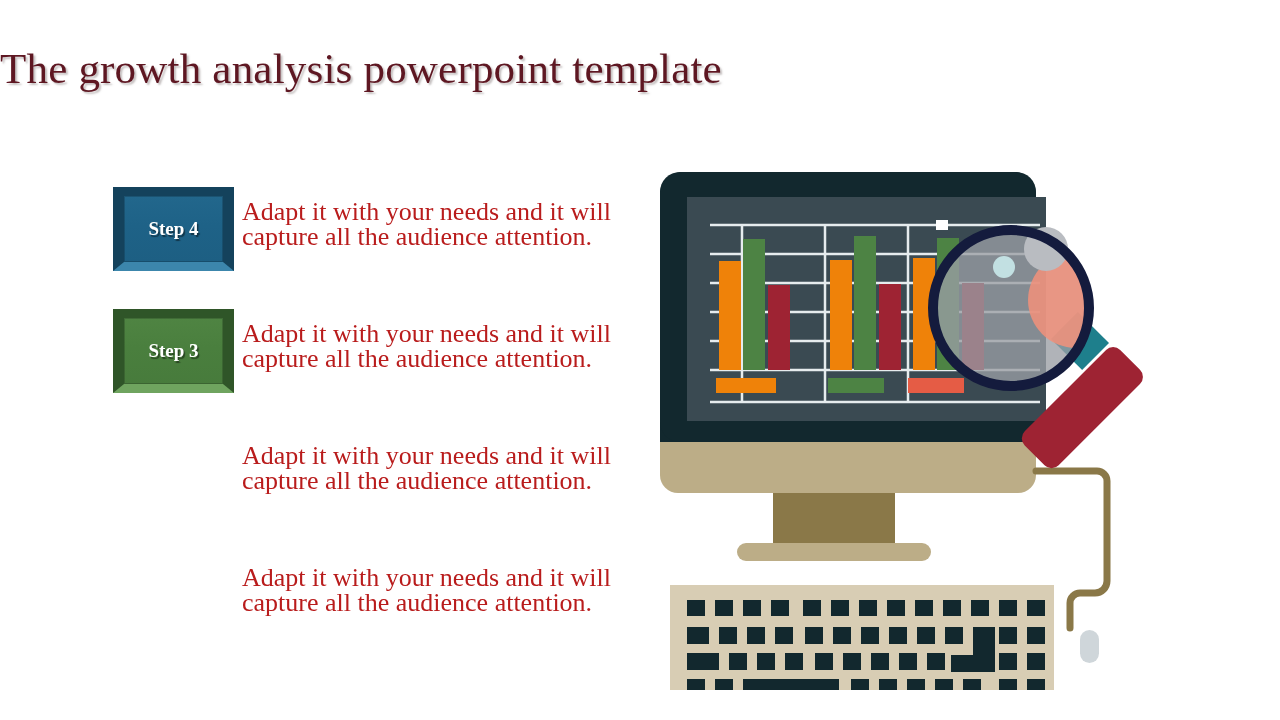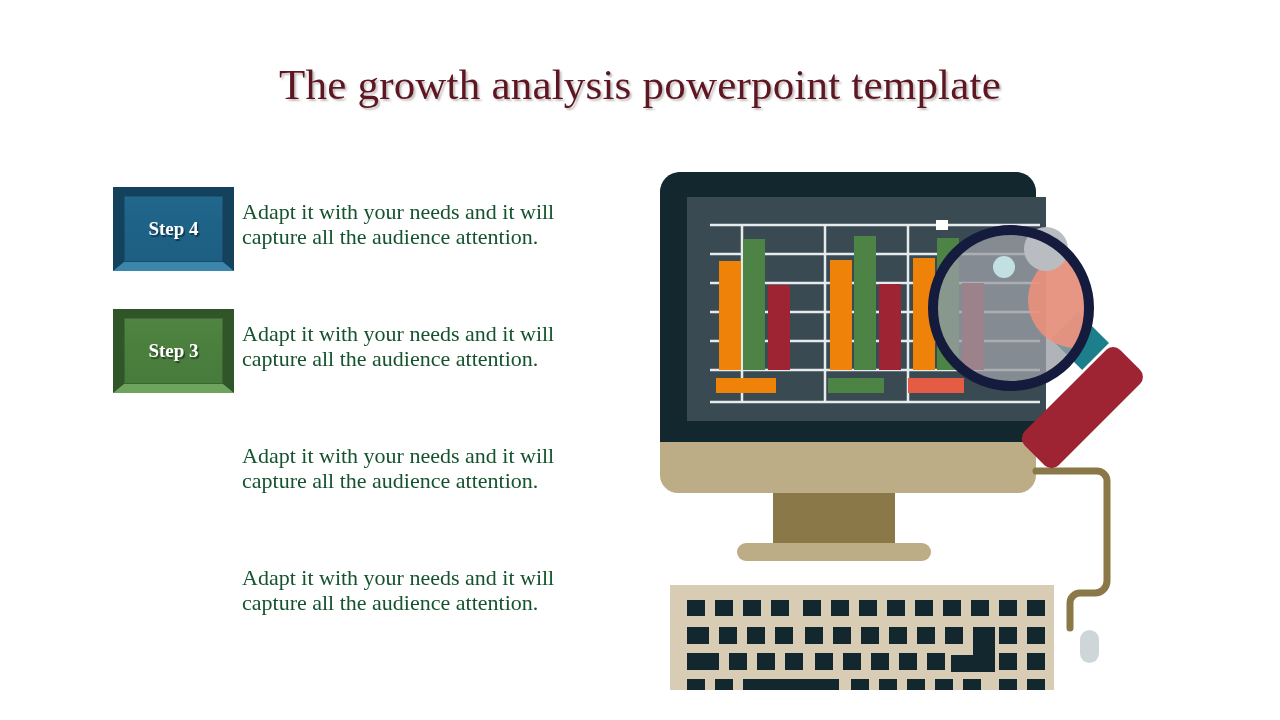--- a/index.html
+++ b/index.html
@@ -5,21 +5,21 @@
   html,body{margin:0;padding:0;}
   body{
     width:1280px;height:720px;overflow:hidden;background:#ffffff;
     font-family:"Liberation Serif", serif;
     position:relative;
   }
   #stage{position:relative;width:1280px;height:720px;}
 
   
   .title{
-    position:absolute;left:0;top:60px;width:1280px;text-align:center;
+    position:absolute;left:0;top:44px;width:1280px;text-align:left;
     font-family:"Liberation Serif", serif;
     font-size:43px;font-weight:400;letter-spacing:.2px;
     color:#5E1722;
     text-shadow:2px 2px 2px rgba(150,140,140,.55);
     white-space:nowrap;
   }
 
   
   .steps{position:absolute;left:0;top:0;width:620px;height:720px;}
   .step-row{position:absolute;left:105px;width:520px;height:88px;}
@@ -29,21 +29,21 @@
     display:flex;align-items:center;justify-content:center;
     font-family:"Liberation Serif", serif;
     font-weight:bold;font-size:19px;color:#ffffff;
     text-shadow:1.5px 1.5px 1px rgba(0,0,0,.45);
     border-style:solid;border-width:9px 11px 9px 11px;
     position:absolute;
   }
   .step-desc{
     position:absolute;left:137px;top:12px;width:380px;
     font-family:"Liberation Serif", serif;
-    font-size:22px;line-height:25px;color:#14532d;
+    font-size:26px;line-height:25px;color:#b91c1c;
   }
 
   
   .illus{position:absolute;left:640px;top:150px;width:600px;height:540px;}
   .illus svg{display:block;}
 </style>
 </head>
 <body style="background: rgb(255, 255, 255);">
 
 <div id="stage">

